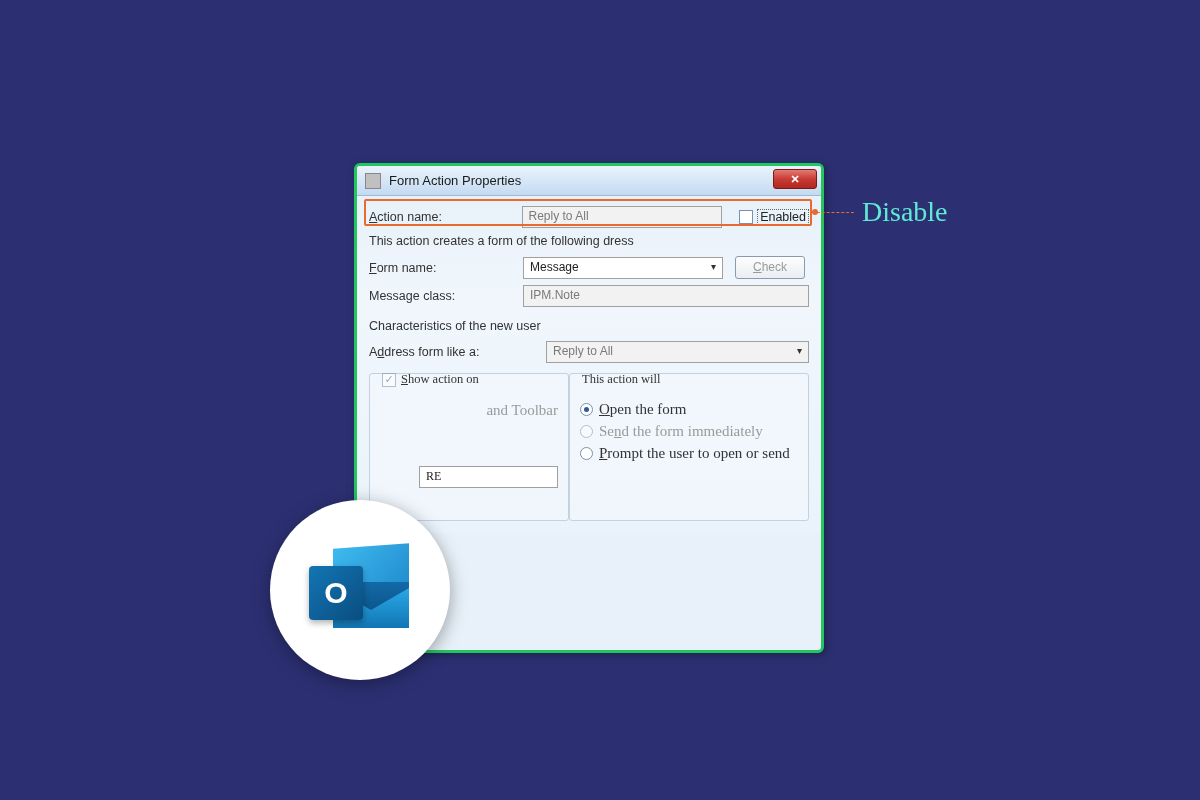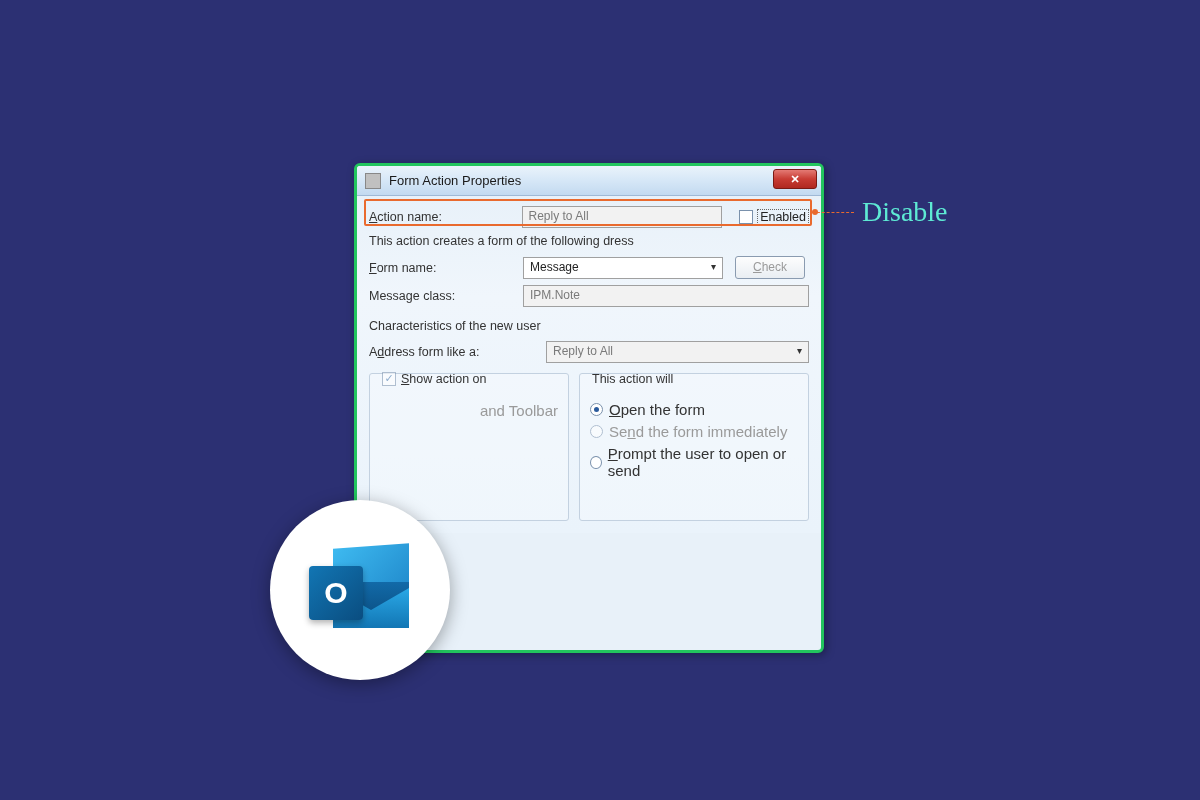--- a/index.html
+++ b/index.html
@@ -172,22 +172,23 @@
     gap: 5px;
   }
   .groupbox.left {
     height: 148px;
   }
   .groupbox.right {
     height: 148px;
   }
   .cols {
     display: flex;
-    gap: 10px;
+    gap: 0;
     margin-top: 10px;
+    font-family: Liberation Serif, serif;
   }
   .col-left { width: 200px; }
   .col-right { flex: 1; }
   .radio-line {
     display: flex;
     align-items: center;
     gap: 6px;
     font-size: 15px;
     color: #333;
     margin: 5px 0;
@@ -346,20 +347,23 @@
         <div class="col-left">
           <div class="groupbox left">
             <div class="legend">
               <span class="cb checked faded"></span>
               <span><span class="under">S</span>how action on</span>
             </div>
             <div class="radio-line dim" style="margin-top:6px; justify-content:flex-end;">
               <span>and Toolbar</span>
             </div>
             <div style="height:42px;"></div>
+            <div class="row" style="margin:0;">
+              <span class="input" style="flex:1;">RE</span>
+            </div>
           </div>
         </div>
         <div class="col-right">
           <div class="groupbox right">
             <div class="legend">This action will</div>
             <div class="radio-line">
               <span class="radio on"></span>
               <span><span class="under">O</span>pen the form</span>
             </div>
             <div class="radio-line dim">

